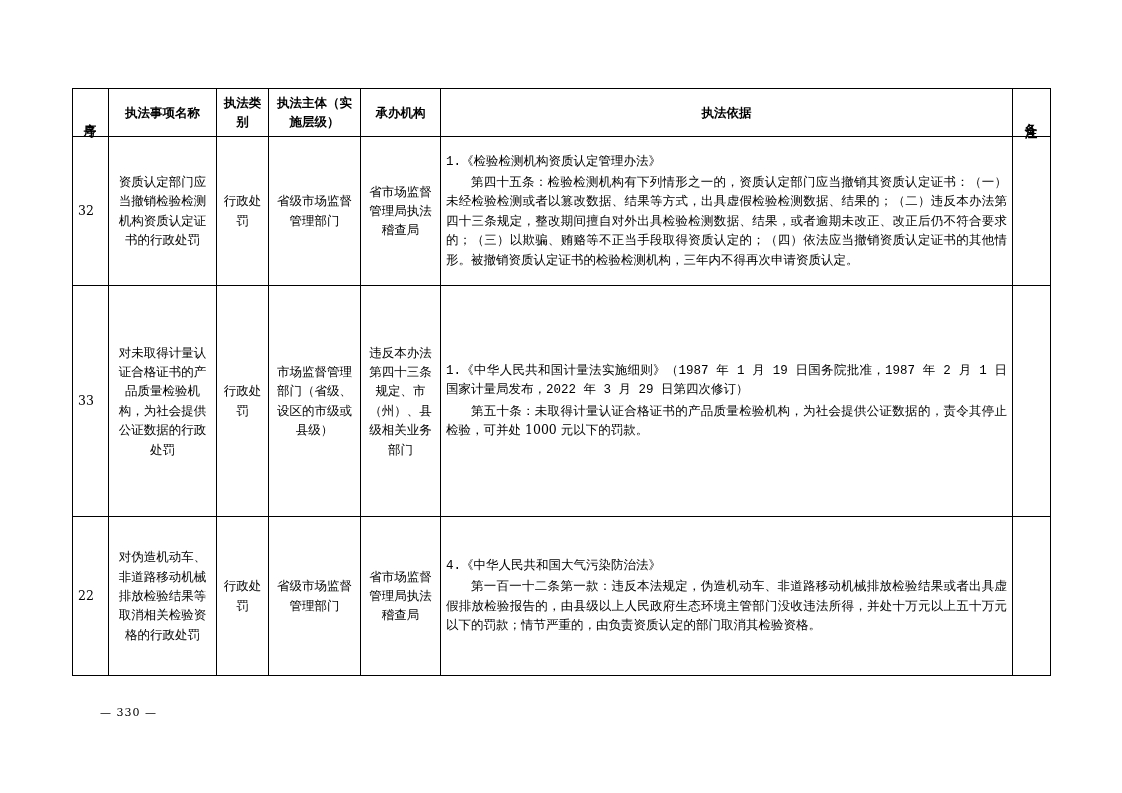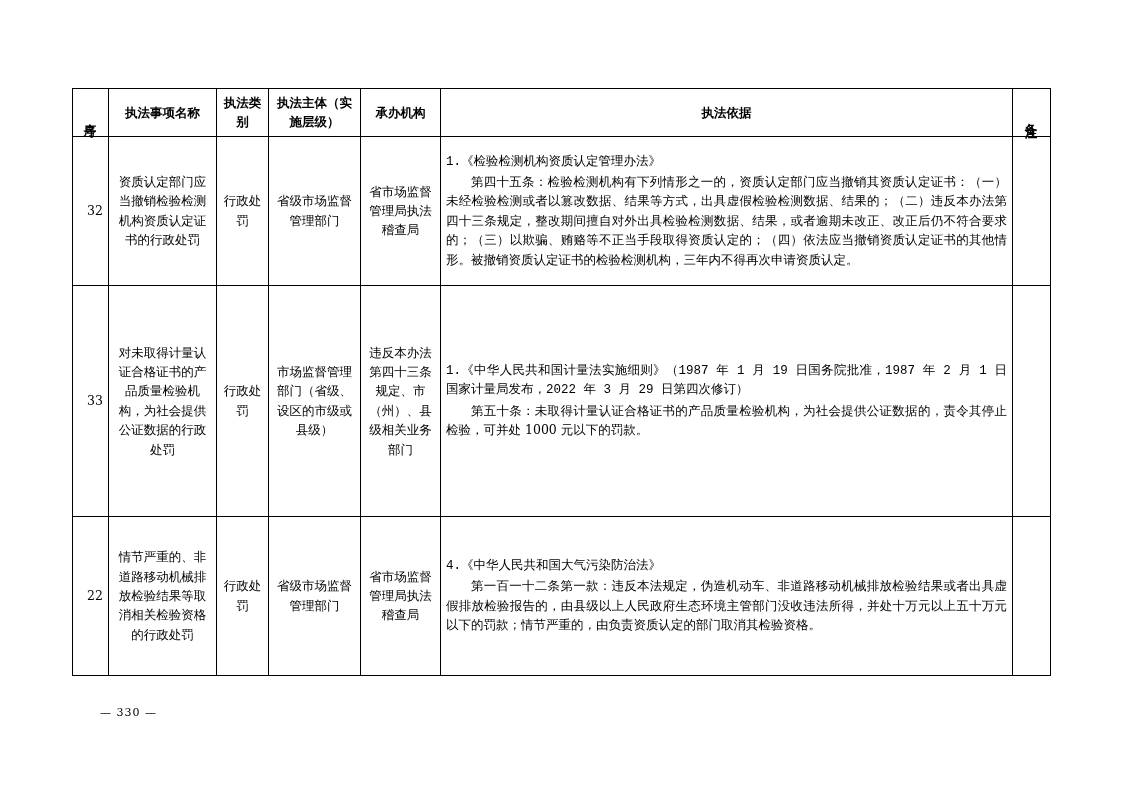--- a/index.html
+++ b/index.html
@@ -72,21 +72,21 @@
   .basis-line {
     display: block;
     text-indent: 0;
     font-family: Liberation Mono, monospace;
   }
   .basis-para {
     display: block;
     text-indent: 2em;
   }
   td.no {
-    text-align: right;
+    text-align: left;
     font-size: 13px;
   }
   td.cell-text {
     text-align: center;
     line-height: 1.7;
   }
   .row-32 td { height: 140px; }
   .row-33 td { height: 222px; }
   .row-34 td { height: 150px; }
 
@@ -144,21 +144,21 @@
         <td class="cell-text">市场监督管理部门（省级、设区的市级或县级）</td>
         <td class="cell-text">违反本办法第四十三条规定、市（州）、县级相关业务部门</td>
         <td class="basis">
           <span class="basis-line">1.《中华人民共和国计量法实施细则》（1987 年 1 月 19 日国务院批准，1987 年 2 月 1 日国家计量局发布，2022 年 3 月 29 日第四次修订）</span>
           <span class="basis-para">第五十条：未取得计量认证合格证书的产品质量检验机构，为社会提供公证数据的，责令其停止检验，可并处 1000 元以下的罚款。</span>
         </td>
         <td class="center"></td>
       </tr>
       <tr class="row-34">
         <td class="no">22</td>
-        <td class="cell-text">情节严重的、非道路移动机械排放检验结果等取消相关检验资格的行政处罚</td>
+        <td class="cell-text">对伪造机动车、非道路移动机械排放检验结果等取消相关检验资格的行政处罚</td>
         <td class="cell-text">行政处罚</td>
         <td class="cell-text">省级市场监督管理部门</td>
         <td class="cell-text">省市场监督管理局执法稽查局</td>
         <td class="basis">
           <span class="basis-line">4.《中华人民共和国大气污染防治法》</span>
           <span class="basis-para">第一百一十二条第一款：违反本法规定，伪造机动车、非道路移动机械排放检验结果或者出具虚假排放检验报告的，由县级以上人民政府生态环境主管部门没收违法所得，并处十万元以上五十万元以下的罚款；情节严重的，由负责资质认定的部门取消其检验资格。</span>
         </td>
         <td class="center"></td>
       </tr>
     </tbody>

